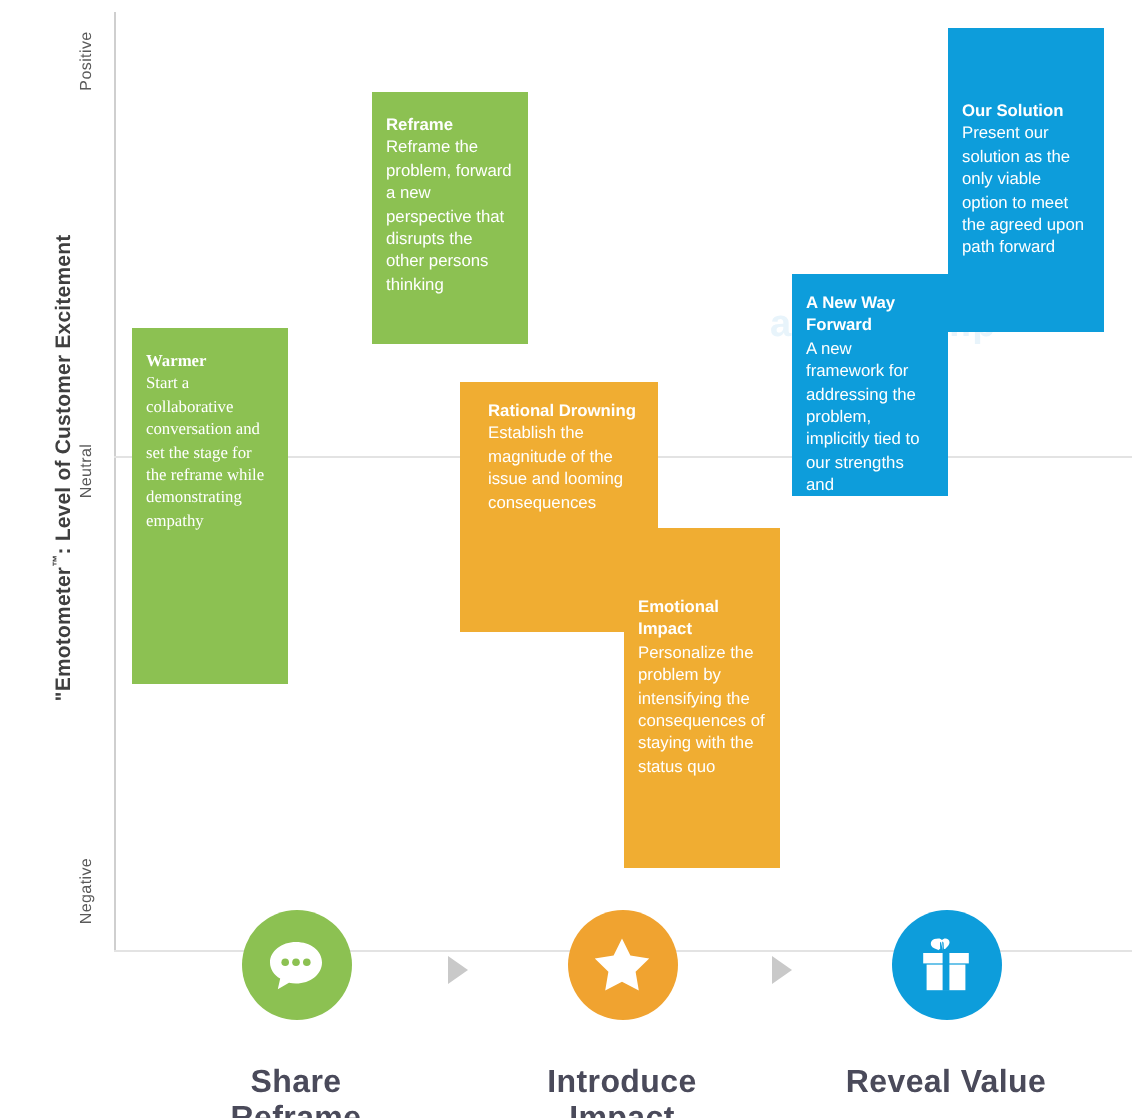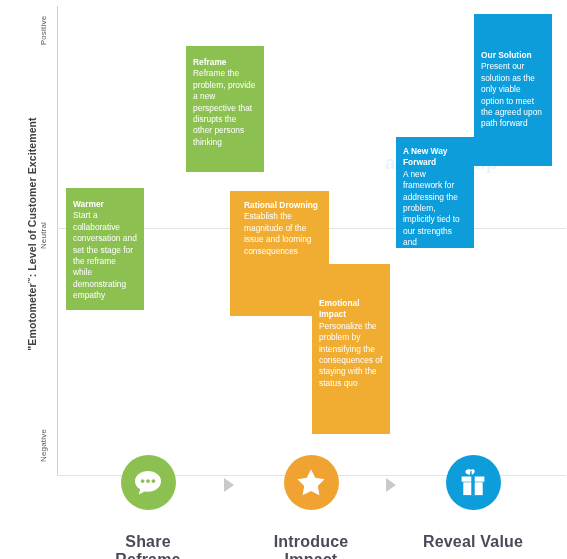--- a/index.html
+++ b/index.html
@@ -87,21 +87,21 @@
   .bar .bar-title {
     font-weight: bold;
     display: block;
   }
   .bar .bar-body { display: block; }
 
   .bar-green { background: #8cc152; }
   .bar-orange { background: #f0ad32; }
   .bar-blue { background: #0d9ddb; }
 
-  .bar-warmer   { left: 66px;  top: 188px; width: 78px;  height: 122px; }
+  .bar-warmer   { left: 66px;  top: 164px; width: 78px;  height: 178px; font-family: Liberation Serif, serif; }
   .bar-reframe  { left: 146px; top: 46px;  width: 78px;  height: 126px; margin-left: 40px; }
   .bar-rational { left: 230px; top: 191px; width: 99px;  height: 125px; padding-left: 14px; }
   .bar-emotional{ left: 312px; top: 264px; width: 78px;  height: 170px; }
   .bar-newway   { left: 396px; top: 137px; width: 78px;  height: 111px; }
   .bar-solution { left: 474px; top: 14px;  width: 78px;  height: 152px; }
 
   .bar-warmer   { padding-top: 11px; }
   .bar-reframe  { padding-top: 11px; }
   .bar-rational { padding-top: 9px; }
   .bar-emotional{ padding-top: 34px; }
@@ -182,21 +182,21 @@
 
   <div class="watermark">angular Imp</div>
 
   <div class="bar bar-green bar-warmer">
     <span class="bar-title">Warmer</span>
     <span class="bar-body">Start a collaborative conversation and set the stage for the reframe while demonstrating empathy</span>
   </div>
 
   <div class="bar bar-green bar-reframe">
     <span class="bar-title">Reframe</span>
-    <span class="bar-body">Reframe the problem, provide a new perspective that disrupts the other persons thinking</span>
+    <span class="bar-body">Reframe the problem, forward a new perspective that disrupts the other persons thinking</span>
   </div>
 
   <div class="bar bar-orange bar-rational">
     <span class="bar-title">Rational Drowning</span>
     <span class="bar-body">Establish the magnitude of the issue and looming consequences</span>
   </div>
 
   <div class="bar bar-orange bar-emotional">
     <span class="bar-title">Emotional Impact</span>
     <span class="bar-body">Personalize the problem by intensifying the consequences of staying with the status quo</span>

